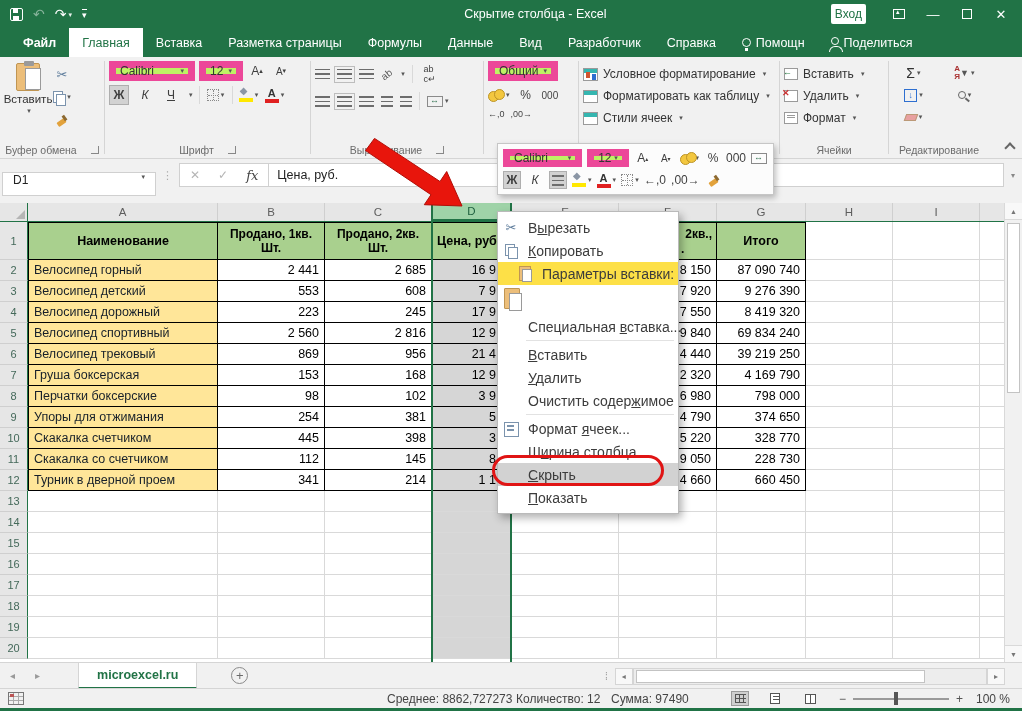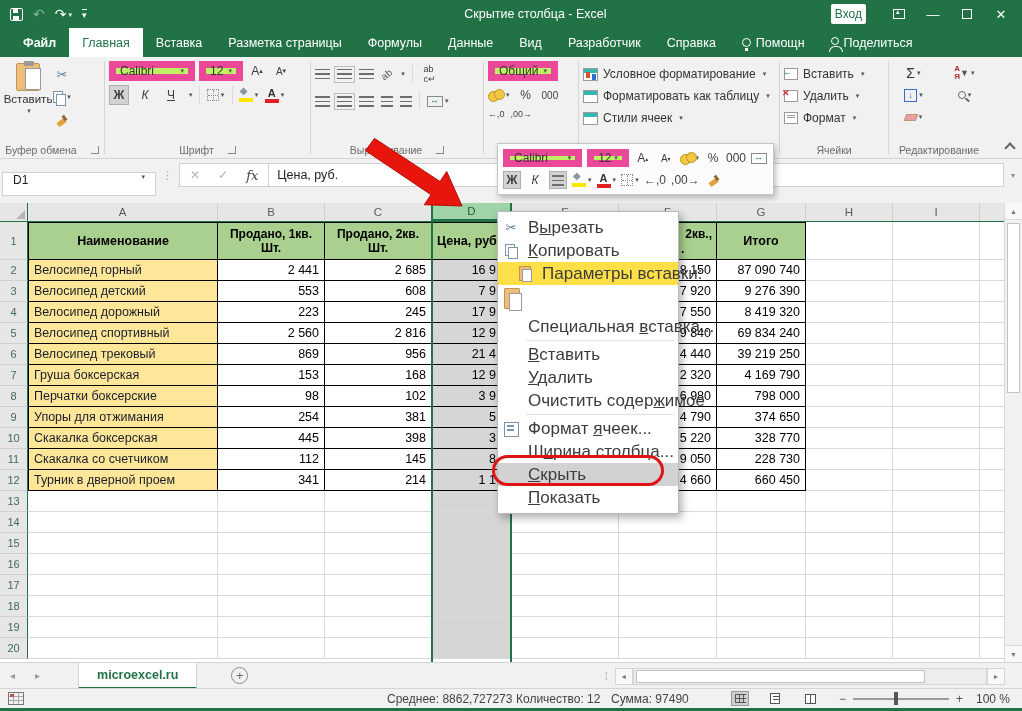--- a/index.html
+++ b/index.html
@@ -148,21 +148,21 @@
   .vs-up { height:17px; border-bottom:1px solid #d9d9d9; text-align:center; font-size:7px; color:#777; line-height:17px; background:#f8f8f8; }
   .vs-dn { position:absolute; bottom:0; left:0; right:0; height:17px; border-top:1px solid #d9d9d9; text-align:center; font-size:7px; color:#777; line-height:17px; background:#f8f8f8; }
   .vs-thumb { position:absolute; left:2px; right:2px; top:20px; height:170px; background:#fff; border:1px solid #c3c3c3; }
   
   .minitb { position:absolute; left:497px; top:143px; width:277px; height:52px; background:#fcfcfc; border:1px solid #c6c6c6; box-shadow:2px 3px 6px rgba(0,0,0,.25); z-index:55; padding:3px 5px; }
   .mtrow { display:flex; align-items:center; gap:5px; height:22px; }
   .mtbtn { min-width:18px; height:18px; display:inline-flex; align-items:center; justify-content:center; font-size:12px; color:#3f3f3f; }
   .mtbtn.toggled { background:#d2d2d2; border:1px solid #aeaeae; }
   
   .cmenu { position:absolute; left:497px; top:211px; width:182px; background:#fff; border:1px solid #bababa; box-shadow:3px 4px 8px rgba(0,0,0,.3); z-index:60; padding:4px 0; }
-  .mrow { display:flex; align-items:center; height:23px; font-size:17px; color:#3c3c3c; }
+  .mrow { display:flex; align-items:center; height:23px; font-size:14px; color:#3c3c3c; }
   .mrow.hdr { background:#fde047;padding-left:14px; }
   .mrow.hl { background:#d2d2d2; }
   .mrow.iconrow { height:30px; }
   .mrow.sep { height:5px; position:relative; }
   .mrow.sep::after { content:""; position:absolute; left:28px; right:4px; top:2px; border-top:1px solid #e2e2e2; }
   .mi { width:26px; flex:none; display:flex; align-items:center; justify-content:center; height:100%; }
   .mlabel { margin-left:4px; white-space:nowrap; }
   .mlabel u { text-decoration:underline; }
   .ic-cut::before { content:"✂"; color:#5f7d9c; font-size:13px; }
   .ic-copy { position:relative; } .ic-copy::before, .ic-copy::after { content:""; position:absolute; width:8px; height:10px; background:#fff; border:1px solid #7b93ad; }
@@ -650,21 +650,21 @@
         <div class="cell ce tb"></div>
         <div class="cell cf tb num">4 790</div>
         <div class="cell cg tb num">374 650</div>
         <div class="cell chh"></div>
         <div class="cell ci"></div>
         <div class="cell cfil"></div>
       </div>
 
       <div class="row">
         <div class="rh">10</div>
-        <div class="cell ca tb body name">Скакалка боксерская</div>
+        <div class="cell ca tb body name">Скакалка счетчиком</div>
         <div class="cell cb tb num">445</div>
         <div class="cell cc tb num">398</div>
         <div class="cell cd tb num body">3</div>
         <div class="cell ce tb"></div>
         <div class="cell cf tb num">5 220</div>
         <div class="cell cg tb num">328 770</div>
         <div class="cell chh"></div>
         <div class="cell ci"></div>
         <div class="cell cfil"></div>
       </div>

